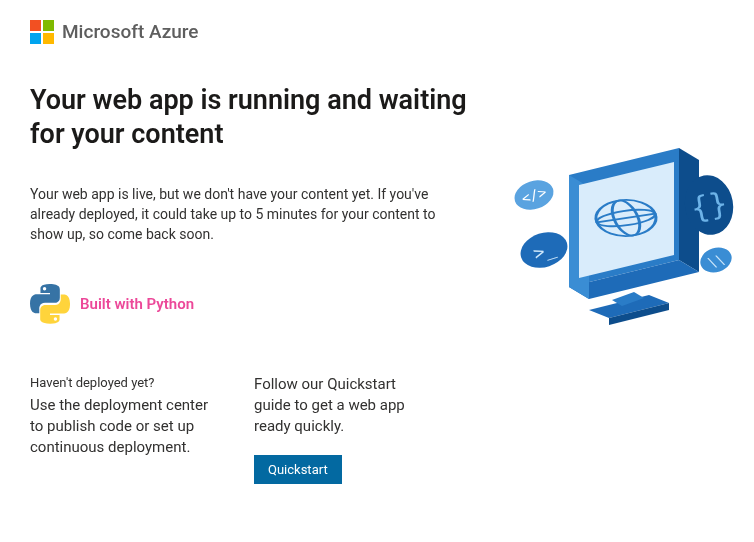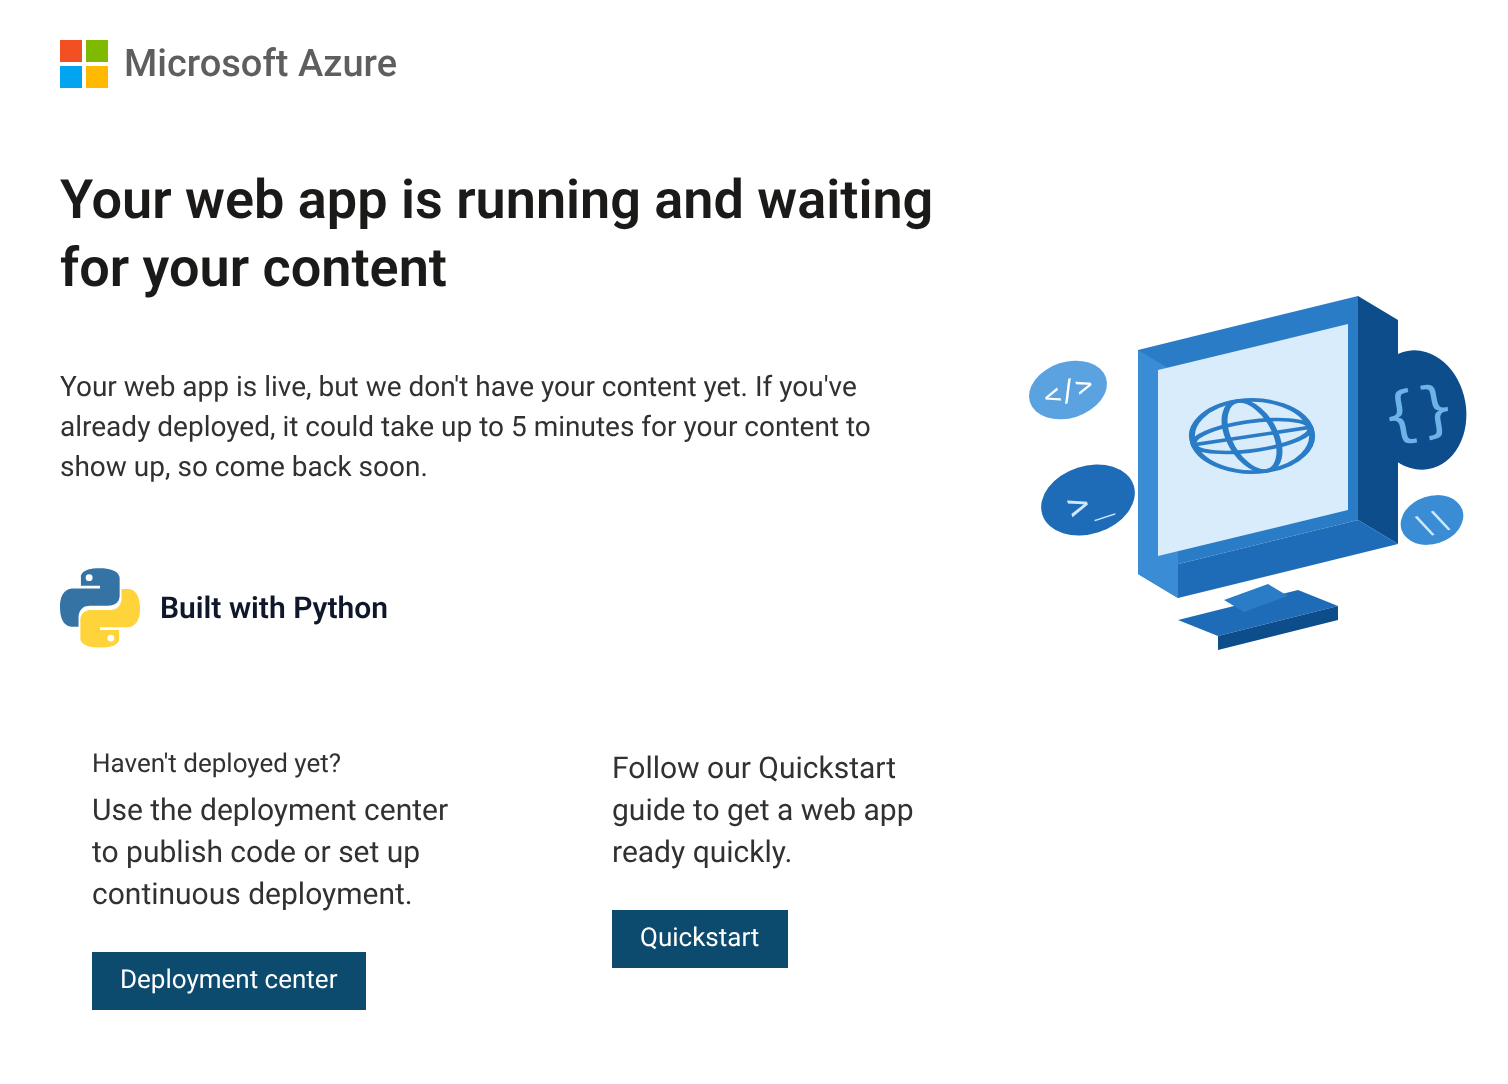--- a/index.html
+++ b/index.html
@@ -62,45 +62,44 @@
   .built-with {
     display: flex;
     align-items: center;
     gap: 10px;
     margin-bottom: 50px;
   }
   .python-icon { width: 40px; height: 40px; }
   .built-label {
     font-size: 15px;
     font-weight: 600;
-    color: #0f172a;
+    color: #ec4899;
   }
   .columns {
     display: flex;
-    gap: 80px;
-    margin-left: 16px;
+    gap: 44px;
   }
   .col {
     max-width: 180px;
   }
   .col-title {
     font-size: 13px;
     color: #323130;
     margin-bottom: 2px;
     line-height: 1.4;
   }
   .col-body {
     font-size: 15px;
     color: #323130;
     line-height: 1.4;
     margin-bottom: 18px;
   }
   .btn {
     display: inline-block;
-    background: #0c4a6e;
+    background: #0369a1;
     color: #fff;
     font-size: 13px;
     font-weight: 400;
     padding: 7px 14px;
     border: none;
     cursor: pointer;
     font-family: inherit;
   }
   .illustration {
     position: absolute;
@@ -133,21 +132,20 @@
         <path d="M126.9 0C62.9 0 66.9 27.8 66.9 27.8l.07 28.8h61.1v8.6H42.6S0 60.5 0 125c0 64.5 37.2 62.2 37.2 62.2h22.2v-30s-1.2-37.2 36.6-37.2h60.6s34.3.6 34.3-33.1V33.4S196.1 0 126.9 0zM93.2 19.3a11 11 0 1 1 0 22.1 11 11 0 0 1 0-22.1z" fill="#3673A5"></path>
         <path d="M129.1 254.1c64 0 60-27.8 60-27.8l-.07-28.8H128v-8.6h85.5s42.6 4.7 42.6-59.8c0-64.5-37.2-62.2-37.2-62.2h-22.2v30s1.2 37.2-36.6 37.2H99.5s-34.3-.6-34.3 33.1v55.6s-5.2 31.3 63.9 31.3zm33.7-19.3a11 11 0 1 1 0-22.1 11 11 0 0 1 0 22.1z" fill="#FFD43B"></path>
       </svg>
       <span class="built-label">Built with Python</span>
     </div>
 
     <div class="columns">
       <div class="col">
         <p class="col-title">Haven't deployed yet?</p>
         <p class="col-body">Use the deployment center to publish code or set up continuous deployment.</p>
-        <button class="btn">Deployment center</button>
       </div>
       <div class="col">
         <p class="col-body">Follow our Quickstart guide to get a web app ready quickly.</p>
         <button class="btn">Quickstart</button>
       </div>
     </div>
   </div>
 </div>
 
 <svg class="illustration" viewBox="0 0 250 200">

